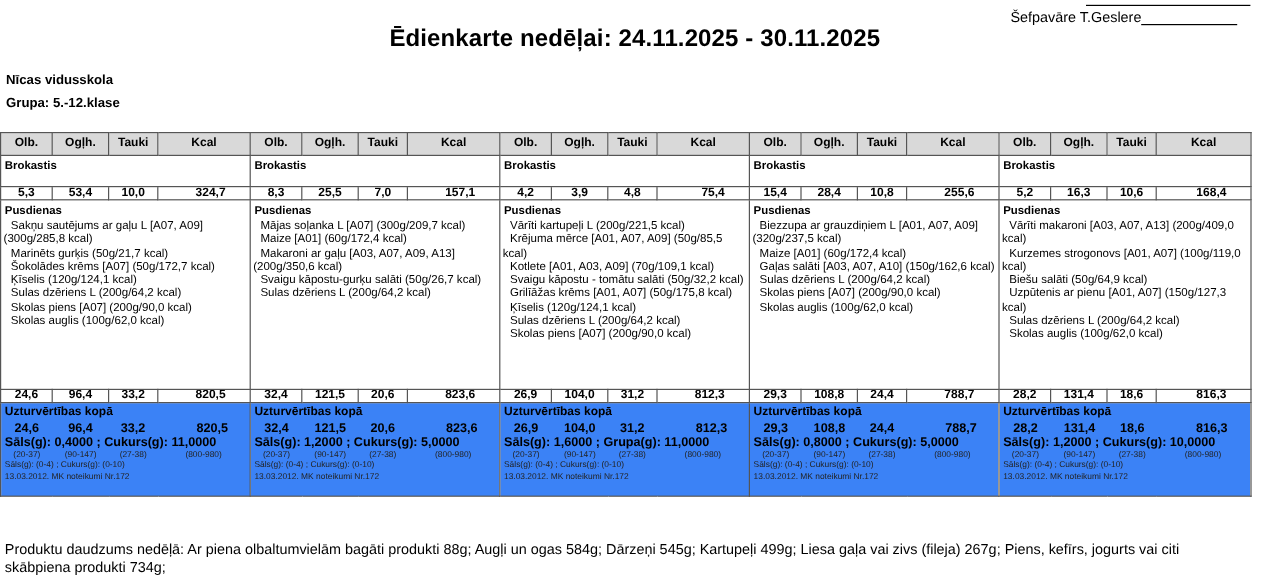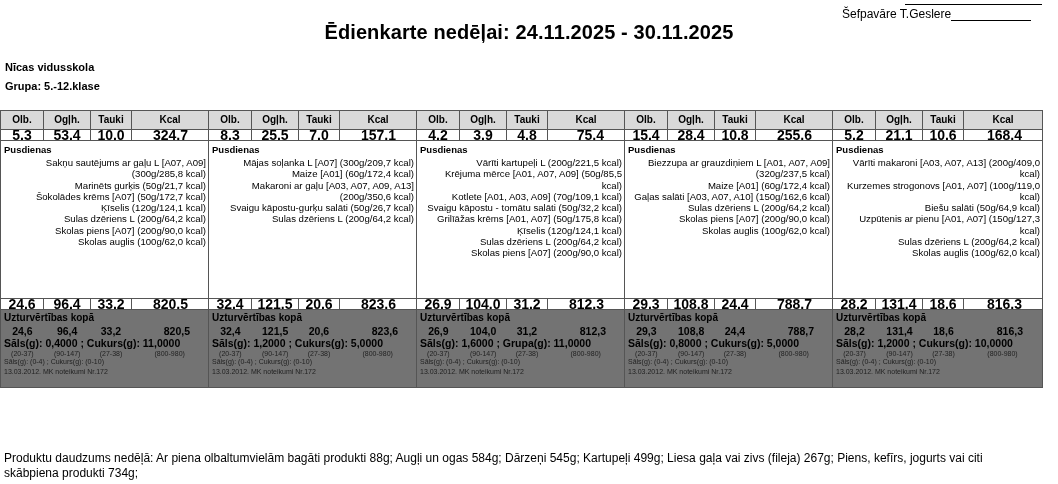--- a/index.html
+++ b/index.html
@@ -12,26 +12,26 @@
   .school { position:absolute; left:5px; top:61px; font-size:11px; font-weight:bold; }
   .group { position:absolute; left:5px; top:80px; font-size:11px; font-weight:bold; }
 
   table.menu { position:absolute; left:0px; top:110px; border-collapse:collapse; table-layout:fixed; width:1042px; }
   table.menu td { border:1px solid #555; padding:0; vertical-align:top; overflow:hidden; }
   .day-head { background:#d9d9d9; height:18px; text-align:center; font-weight:bold; font-size:11px; line-height:18px; }
   .sub-head { background:#d9d9d9; height:18px; text-align:center; font-weight:bold; font-size:10px; line-height:18px; }
   .meal-cell { background:#fff; }
   .meal-title { font-weight:bold; font-size:9.5px; padding:3px 3px 0 3px; }
   .brk-cell { height:25px; }
-  .values-row td { height:10px; font-size:14px; font-weight:bold; line-height:10px; text-align:center; border-top:1.5px solid #000; border-bottom:1.5px solid #000; }
+  .values-row td { height:10px; font-size:10px; font-weight:bold; line-height:10px; text-align:center; border-top:1.5px solid #000; border-bottom:1.5px solid #000; }
   .values-row td.kcal { text-align:right; padding-right:20px; }
   .lunch-cell { height:157px; }
   .dish-list { font-size:9.6px; line-height:11.3px; padding:2px 2px 0 2px; }
-  .dish { padding-left:0; text-indent:6px;text-align:right; }
-  .summary-cell { background:#737373; height:77px; }
+  .dish { padding-left:0; text-indent:6px; }
+  .summary-cell { background:#3b82f6; height:77px; }
   .sum-title { font-weight:bold; font-size:10px; padding:2px 3px 0 3px; }
   .sum-vals { display:flex; font-weight:bold; font-size:10.5px; padding-top:2px; }
   .sum-vals span { text-align:center; }
   .sum-salt { font-weight:bold; font-size:10.5px; padding:0 3px; white-space:nowrap; }
   .sum-ranges { display:flex; font-size:7px; color:#222; padding-top:1px; }
   .sum-ranges span { text-align:center; }
   .sum-note { font-size:7px; padding:1px 3px 0 3px; color:#222; }
   .sum-reg { font-size:7px; padding:3px 3px 0 3px; color:#222; }
   .footer { position:absolute; left:4px; top:451px; width:1030px; font-size:12px; line-height:15px; }
 </style>
@@ -84,40 +84,57 @@
         <td class="sub-head">Tauki</td>
         <td class="sub-head">Kcal</td>
         <td class="sub-head">Olb.</td>
         <td class="sub-head">Ogļh.</td>
         <td class="sub-head">Tauki</td>
         <td class="sub-head">Kcal</td>
         <td class="sub-head">Olb.</td>
         <td class="sub-head">Ogļh.</td>
         <td class="sub-head">Tauki</td>
         <td class="sub-head">Kcal</td>
+      </tr>
+      <tr>
+        <td colspan="4" class="meal-cell brk-cell">
+          <div class="meal-title">Brokastis</div>
+        </td>
+        <td colspan="4" class="meal-cell brk-cell">
+          <div class="meal-title">Brokastis</div>
+        </td>
+        <td colspan="4" class="meal-cell brk-cell">
+          <div class="meal-title">Brokastis</div>
+        </td>
+        <td colspan="4" class="meal-cell brk-cell">
+          <div class="meal-title">Brokastis</div>
+        </td>
+        <td colspan="4" class="meal-cell brk-cell">
+          <div class="meal-title">Brokastis</div>
+        </td>
       </tr>
       <tr class="values-row">
         <td class="">5,3</td>
         <td class="">53,4</td>
         <td class="">10,0</td>
         <td class="kcal">324,7</td>
         <td class="">8,3</td>
         <td class="">25,5</td>
         <td class="">7,0</td>
         <td class="kcal">157,1</td>
         <td class="">4,2</td>
         <td class="">3,9</td>
         <td class="">4,8</td>
         <td class="kcal">75,4</td>
         <td class="">15,4</td>
         <td class="">28,4</td>
         <td class="">10,8</td>
         <td class="kcal">255,6</td>
         <td class="">5,2</td>
-        <td class="">21,1</td>
+        <td class="">16,3</td>
         <td class="">10,6</td>
         <td class="kcal">168,4</td>
       </tr>
       <tr>
         <td colspan="4" class="meal-cell lunch-cell">
           <div class="meal-title">Pusdienas</div>
           <div class="dish-list">
             <div class="dish">Sakņu sautējums ar gaļu L [A07, A09] (300g/285,8 kcal)</div>
             <div class="dish">Marinēts gurķis  (50g/21,7 kcal)</div>
             <div class="dish">Šokolādes krēms [A07] (50g/172,7 kcal)</div>

